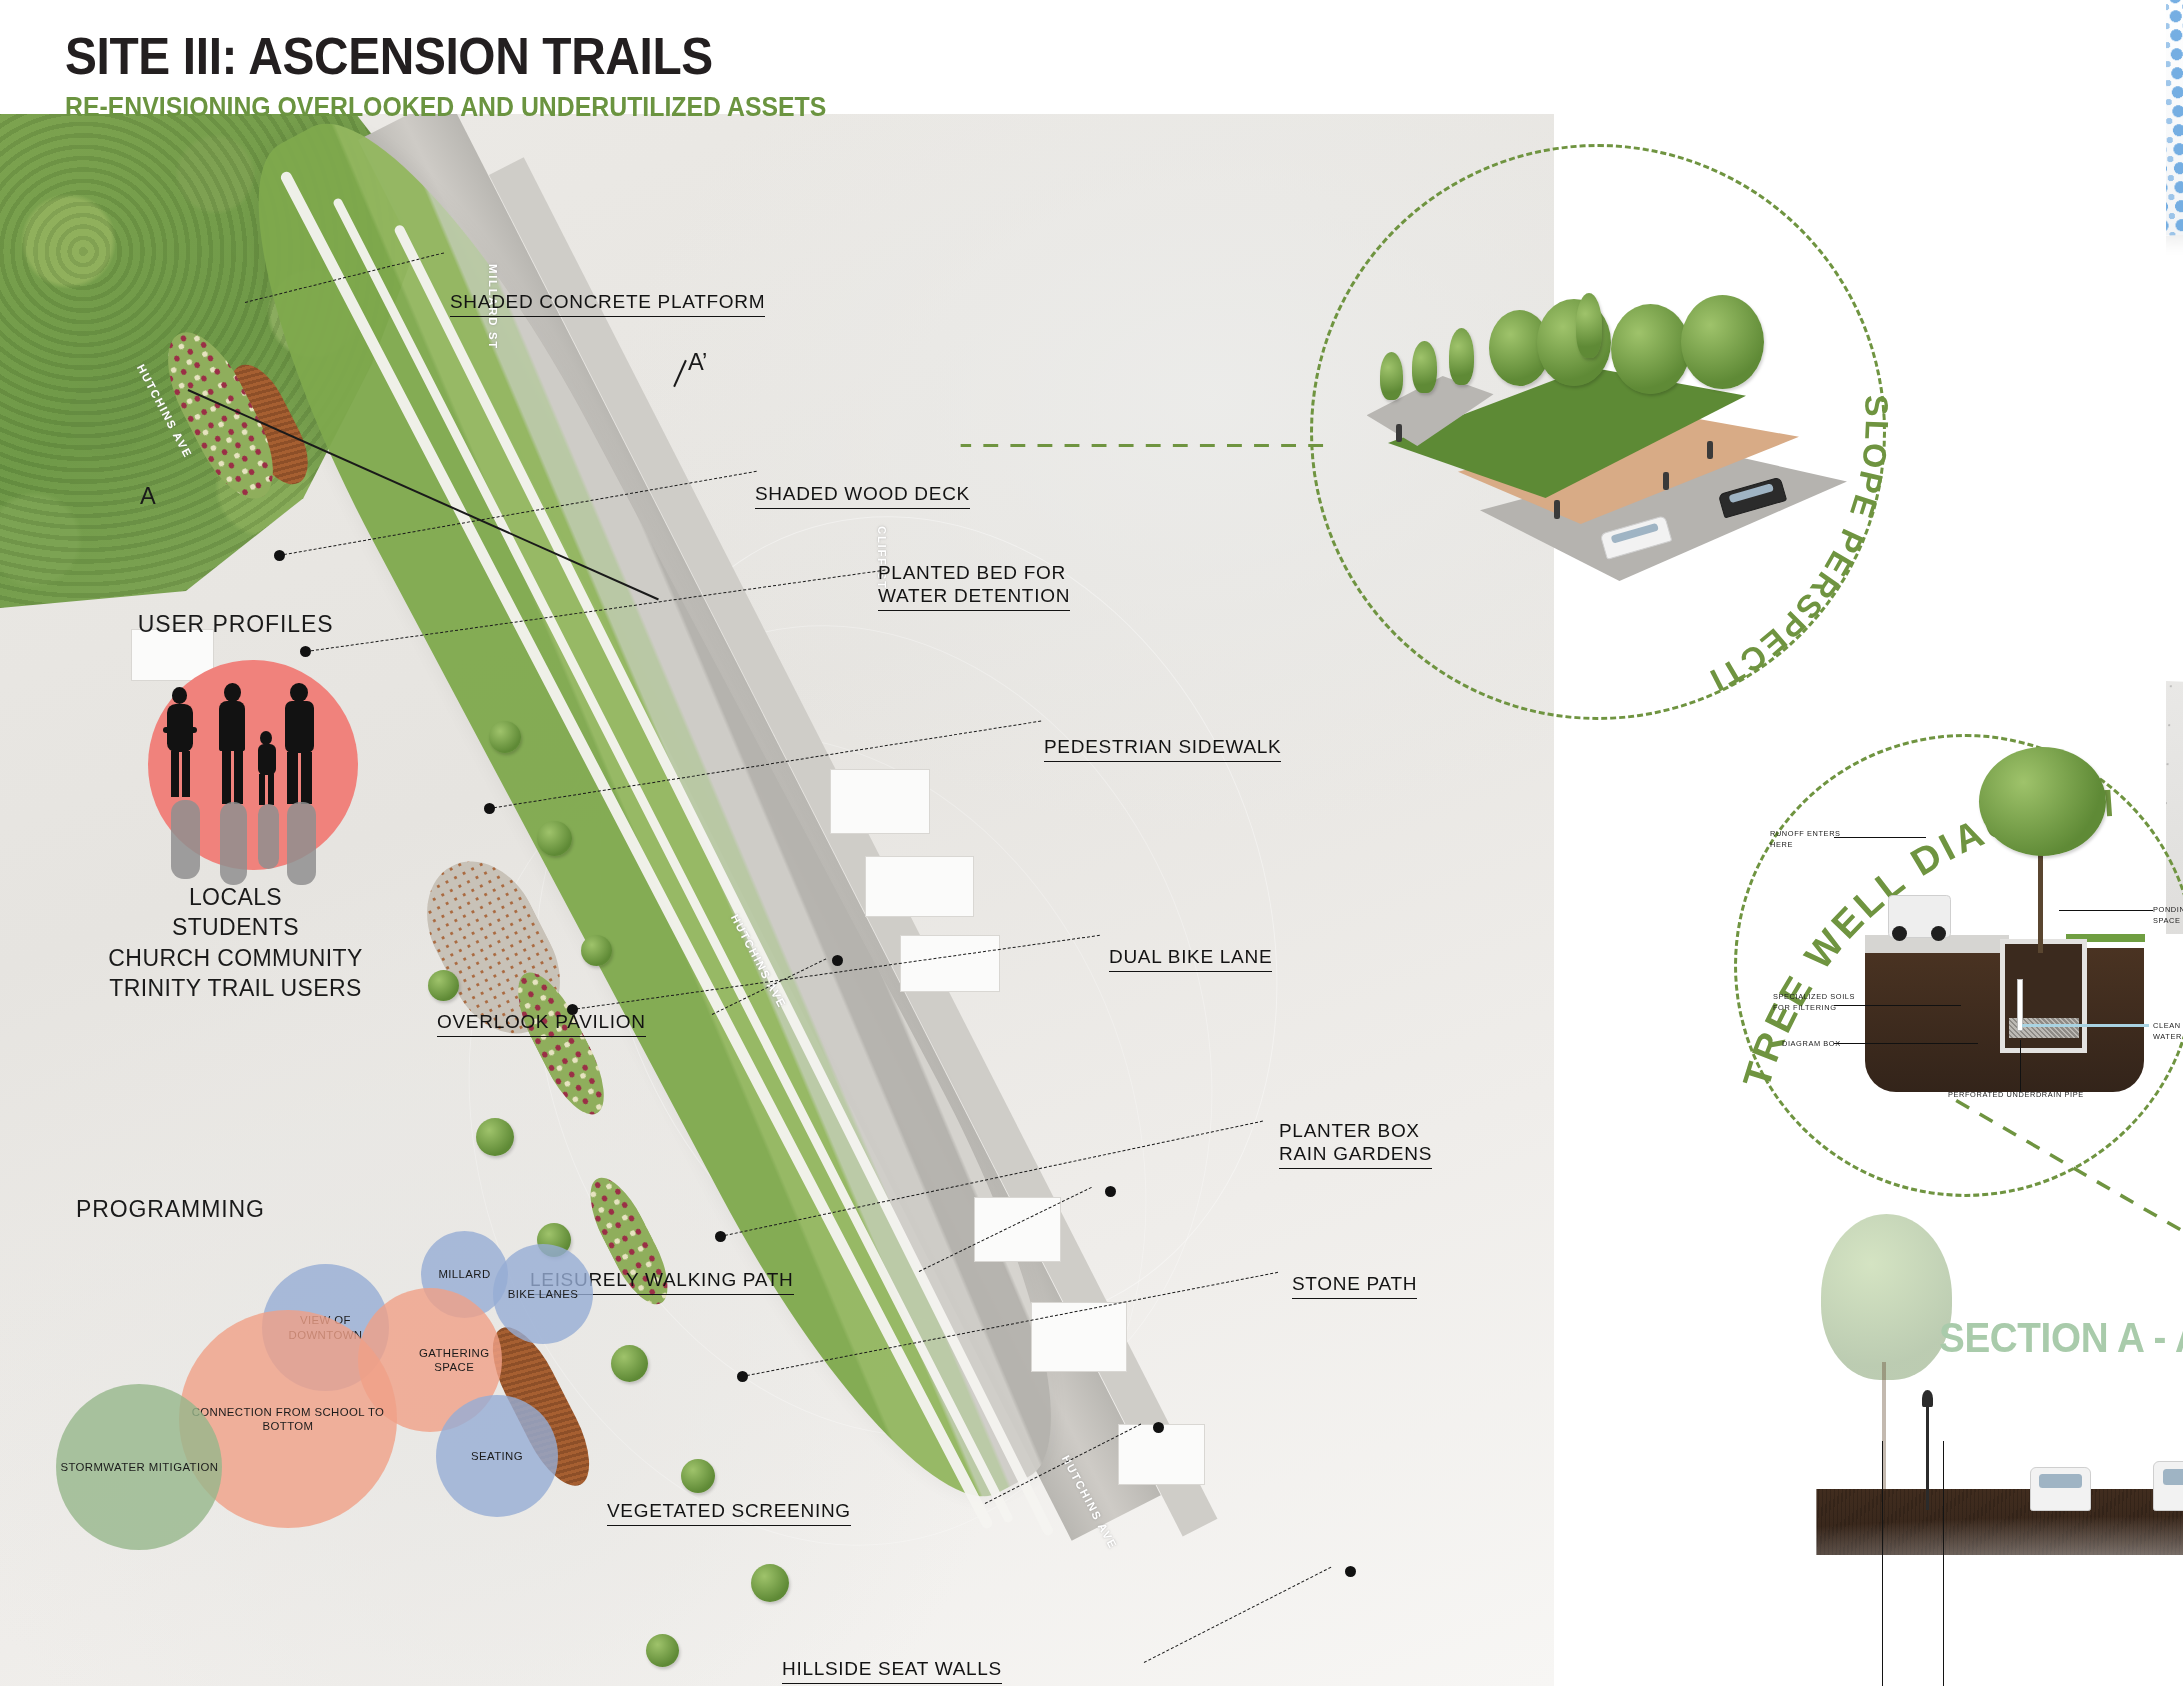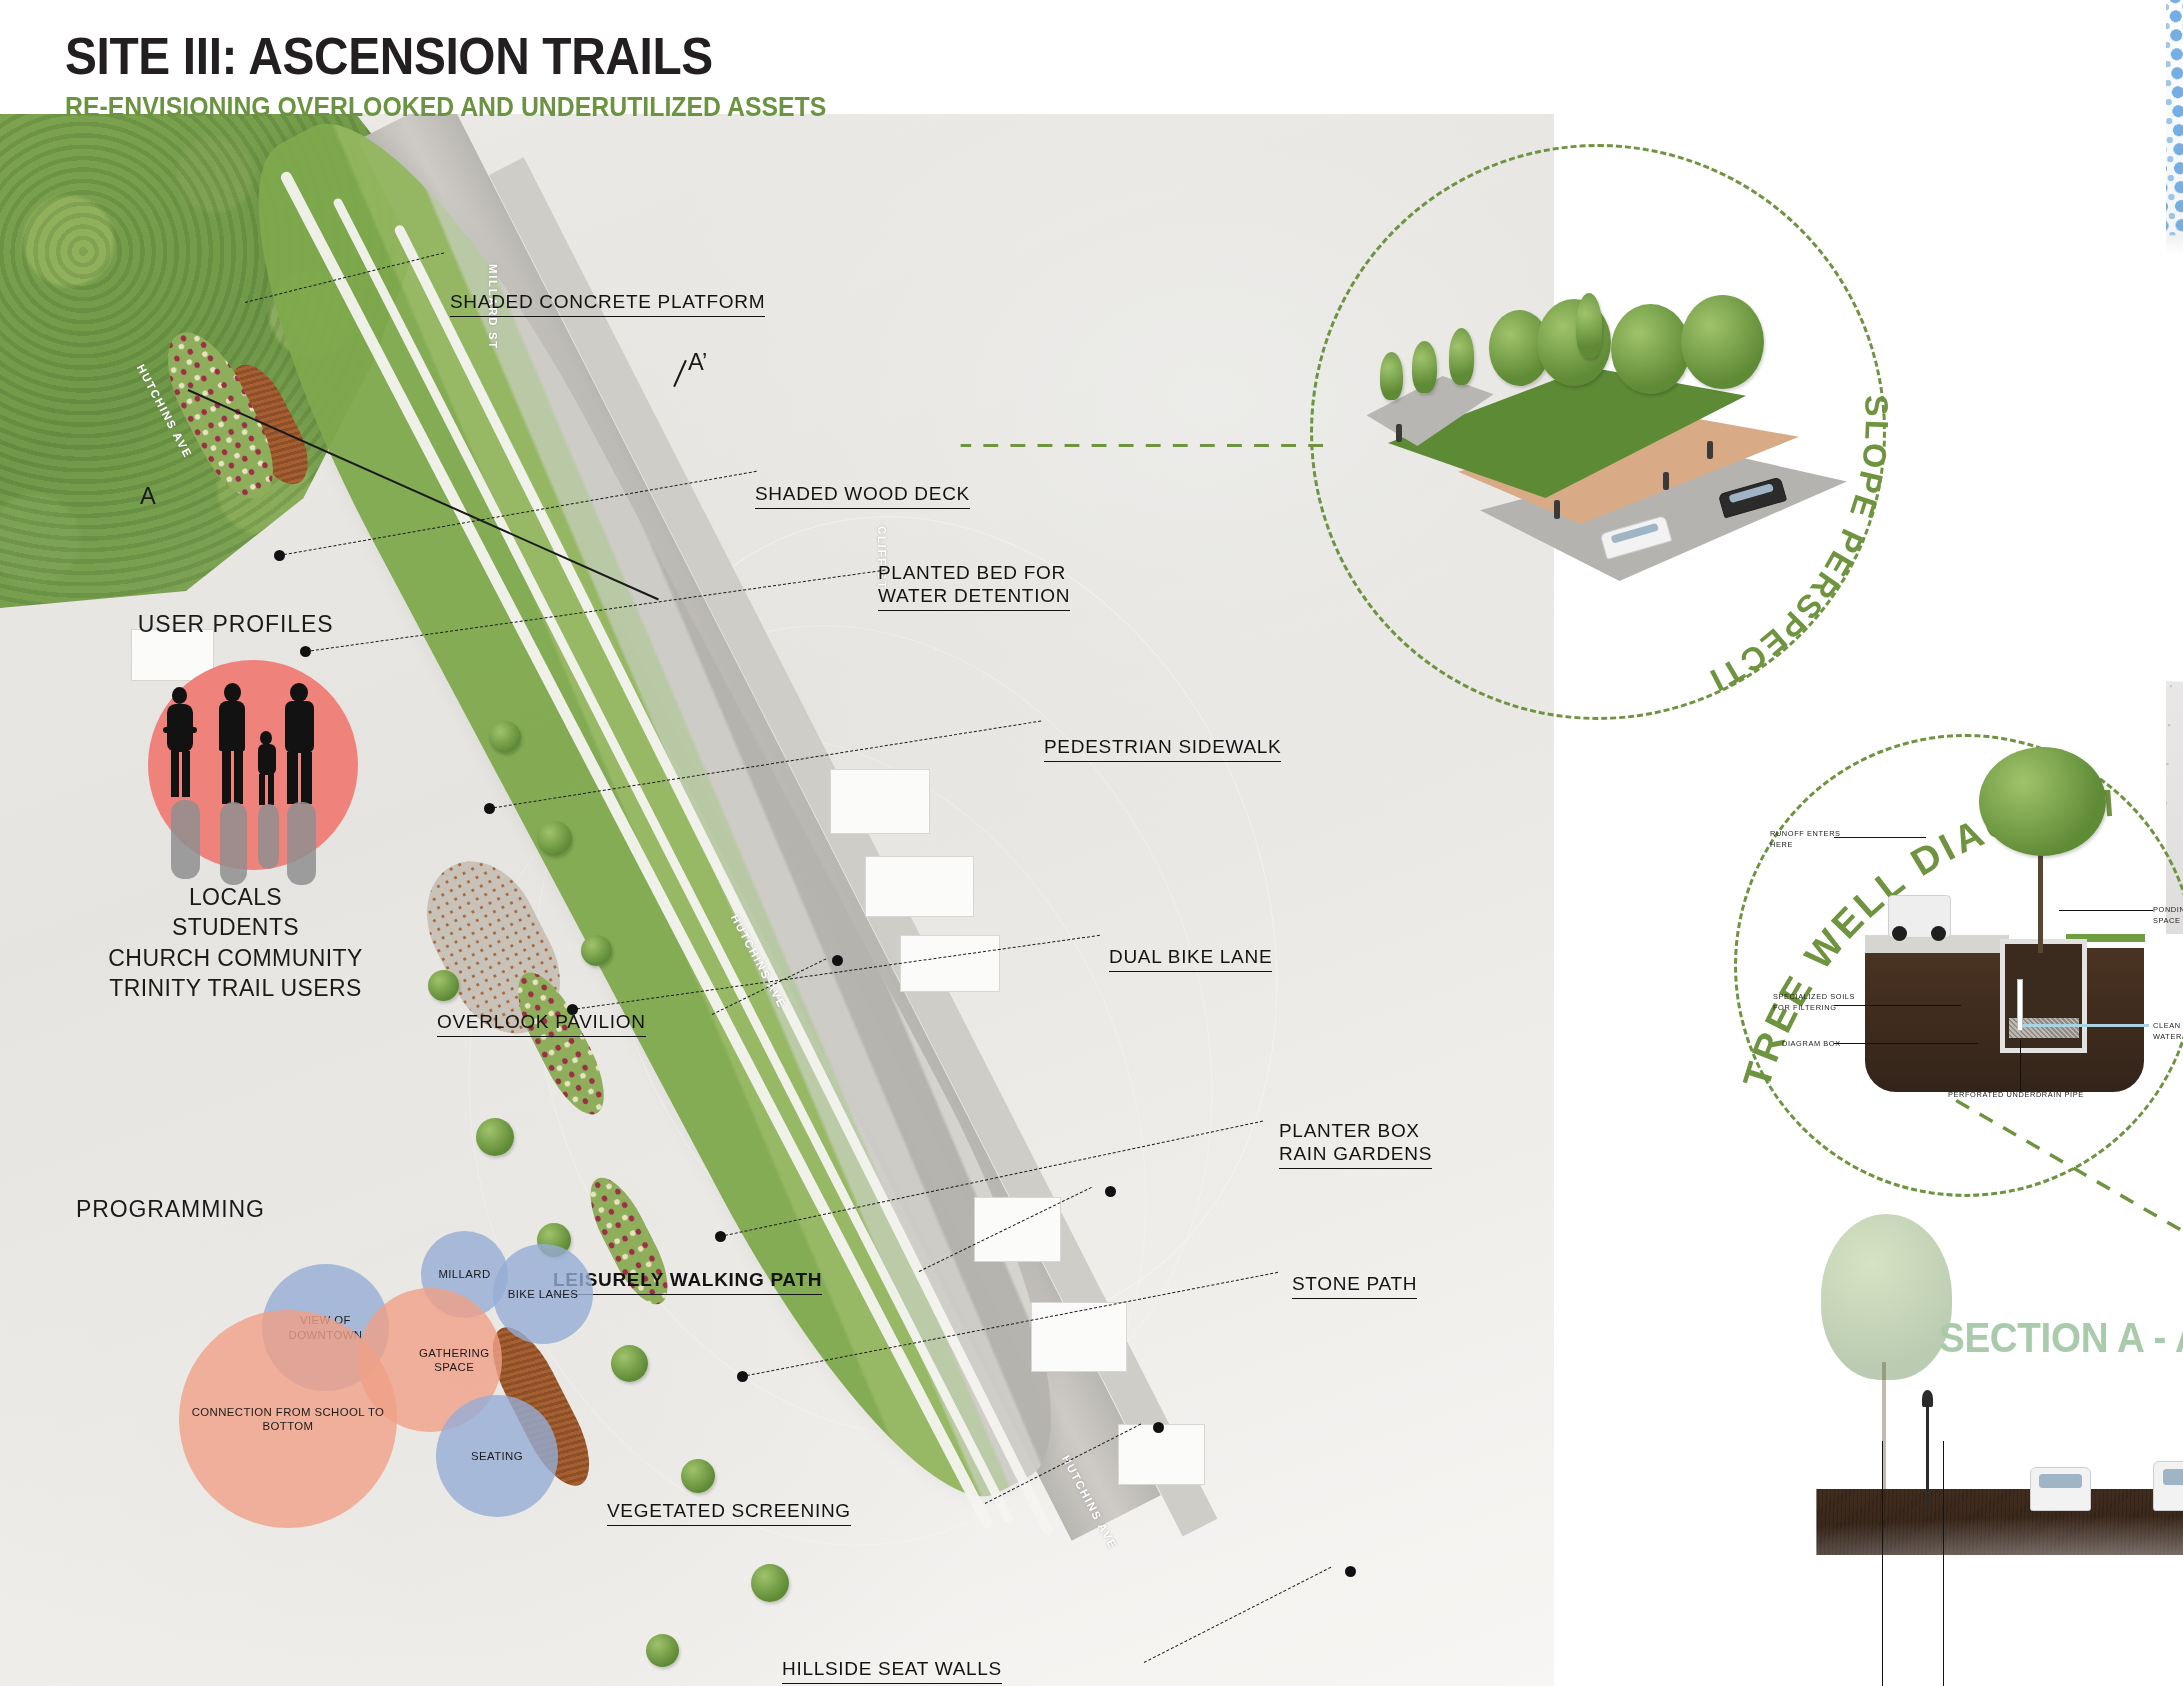--- a/index.html
+++ b/index.html
@@ -329,21 +329,21 @@
   </div>
   <div class="leader" style="left:742px;top:1262px;width:546px;transform:rotate(-11deg);"></div>
   <div class="leader-dot" style="left:737px;top:1257px;"></div>
 
   <div class="plan-label" style="left:437px;top:873px;">
     <span class="txt">OVERLOOK PAVILION</span>
   </div>
   <div class="leader" style="left:712px;top:900px;width:127px;transform:rotate(-26deg);"></div>
   <div class="leader-dot" style="left:832px;top:841px;"></div>
 
-  <div class="plan-label" style="left:553px;top:1131px;font-weight:bold;">
+  <div class="plan-label" style="left:530px;top:1131px;">
     <span class="txt">LEISURELY WALKING PATH</span>
   </div>
   <div class="leader" style="left:919px;top:1157px;width:192px;transform:rotate(-26deg);"></div>
   <div class="leader-dot" style="left:1105px;top:1072px;"></div>
 
   <div class="plan-label" style="left:607px;top:1362px;">
     <span class="txt">VEGETATED SCREENING</span>
   </div>
   <div class="leader" style="left:985px;top:1389px;width:175px;transform:rotate(-27deg);"></div>
   <div class="leader-dot" style="left:1153px;top:1308px;"></div>
@@ -397,20 +397,22 @@
 <div id="programming">
   <div id="prog-heading">PROGRAMMING</div>
   <div class="bubble bub-blue" style="left:369px;top:35px;width:87px;height:87px;">MILLARD</div>
   <div class="bubble bub-blue" style="left:441px;top:48px;width:100px;height:100px;">BIKE LANES</div>
   <div class="bubble bub-blue" style="left:210px;top:68px;width:127px;height:127px;">VIEW OF
 DOWNTOWN</div>
   <div class="bubble bub-salmon" style="left:306px;top:92px;width:144px;height:144px;padding-left:52px;">GATHERING SPACE</div>
   <div class="bubble bub-blue" style="left:384px;top:199px;width:122px;height:122px;">SEATING</div>
   <div class="bubble bub-salmon" style="left:127px;top:114px;width:218px;height:218px;">CONNECTION FROM
 SCHOOL TO BOTTOM</div>
+  <div class="bubble bub-green" style="left:4.4px;top:188px;width:166px;height:166px;">STORMWATER
+MITIGATION</div>
 </div>
 
 <div id="slope-callout">
   <div class="dashed-ring"></div>
   <svg class="curved-text" viewBox="0 0 1320 1320">
     <defs>
         <path id="arcSlope" d="M 1270,560 A 650,650 0 0 1 905,1215" fill="none"></path>
       </defs>
     <text><textPath href="#arcSlope" startOffset="2%">SLOPE PERSPECTIVE</textPath></text>
   </svg>

